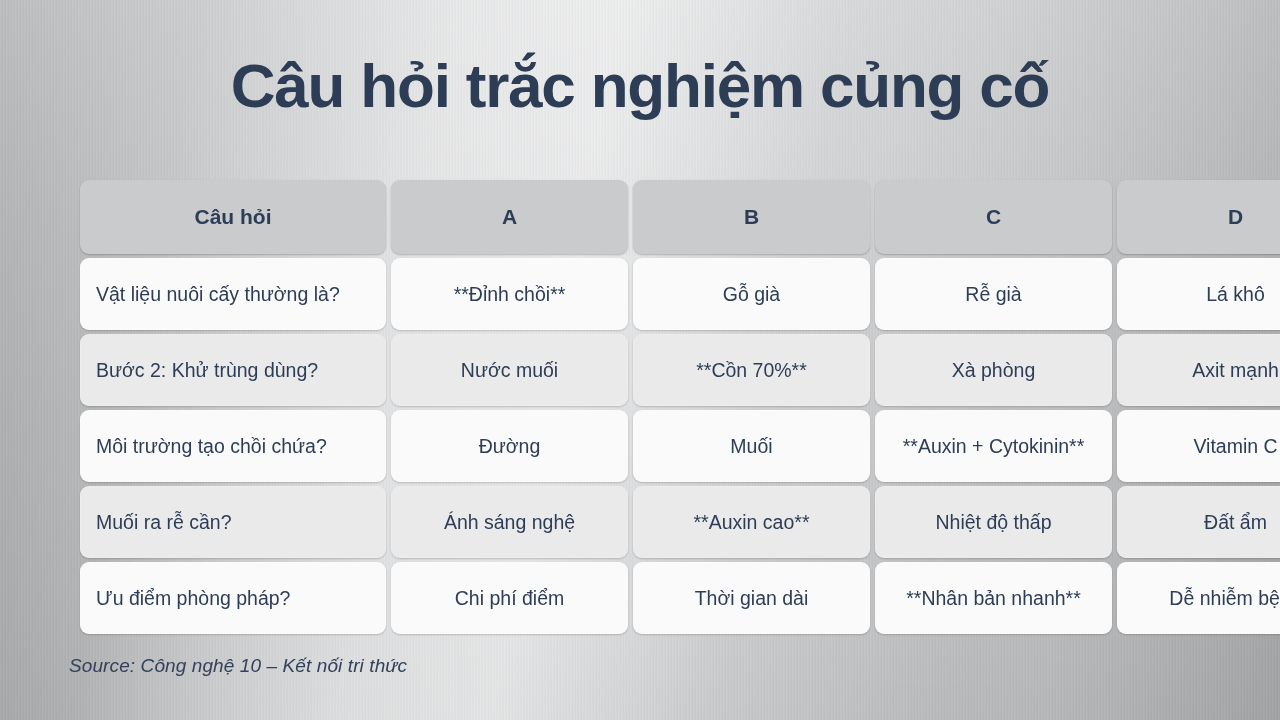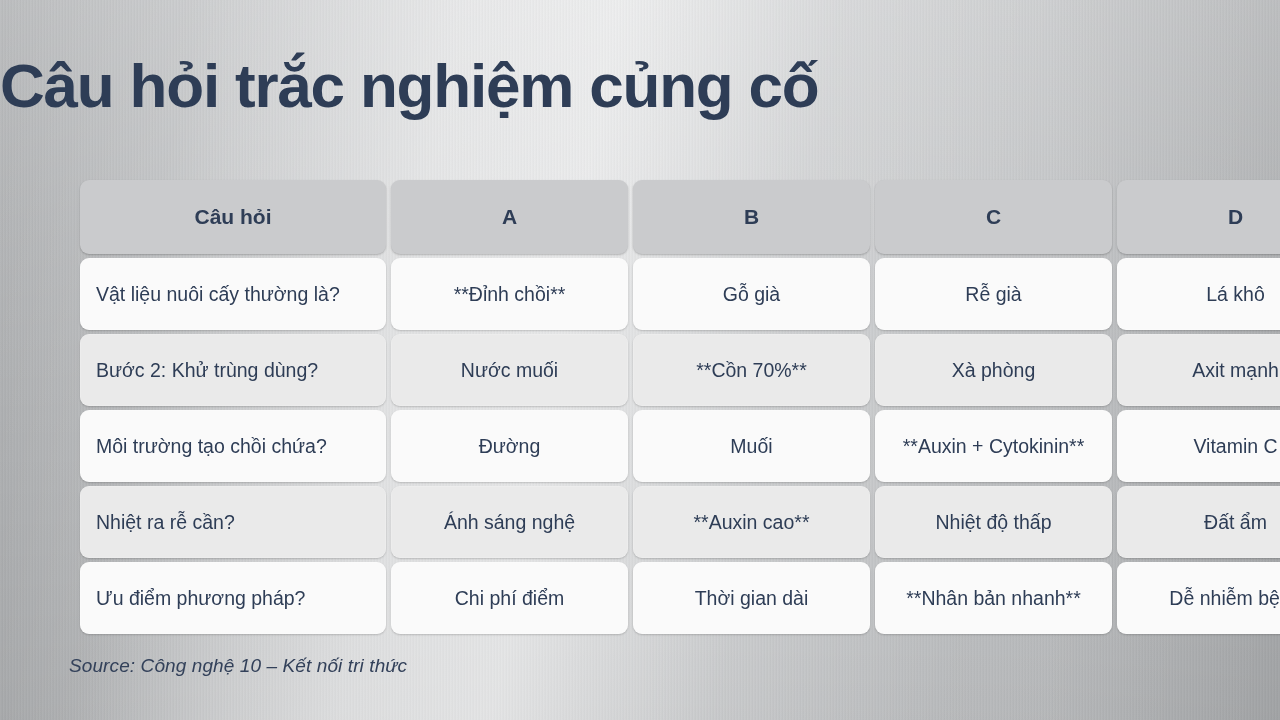--- a/index.html
+++ b/index.html
@@ -50,21 +50,21 @@
       rgba(0,0,0,0.018) 2px,
       rgba(0,0,0,0.018) 3px);
     pointer-events: none;
   }
 
   .slide-title {
     position: absolute;
     top: 52px;
     left: 0;
     width: 1280px;
-    text-align: left;
+    text-align: center;
     font-size: 62px;
     font-weight: 700;
     letter-spacing: -1.2px;
     color: #2e3d56;
     line-height: 1.1;
     white-space: nowrap;
   }
 
   .table-wrap {
     position: absolute;
@@ -170,29 +170,29 @@
 
         <tr>
           <td class="cell-question">Môi trường tạo chồi chứa?</td>
           <td>Đường</td>
           <td>Muối</td>
           <td>**Auxin + Cytokinin**</td>
           <td>Vitamin C</td>
         </tr>
 
         <tr class="shaded">
-          <td class="cell-question">Nhiệt ra rễ cần?</td>
+          <td class="cell-question">Muối ra rễ cần?</td>
           <td>Ánh sáng nghệ</td>
           <td>**Auxin cao**</td>
           <td>Nhiệt độ thấp</td>
           <td>Đất ẩm</td>
         </tr>
 
         <tr>
-          <td class="cell-question">Ưu điểm phương pháp?</td>
+          <td class="cell-question">Ưu điểm phòng pháp?</td>
           <td>Chi phí điểm</td>
           <td>Thời gian dài</td>
           <td>**Nhân bản nhanh**</td>
           <td>Dễ nhiễm bệnh</td>
         </tr>
 
       </tbody>
     </table>
   </div>
 

